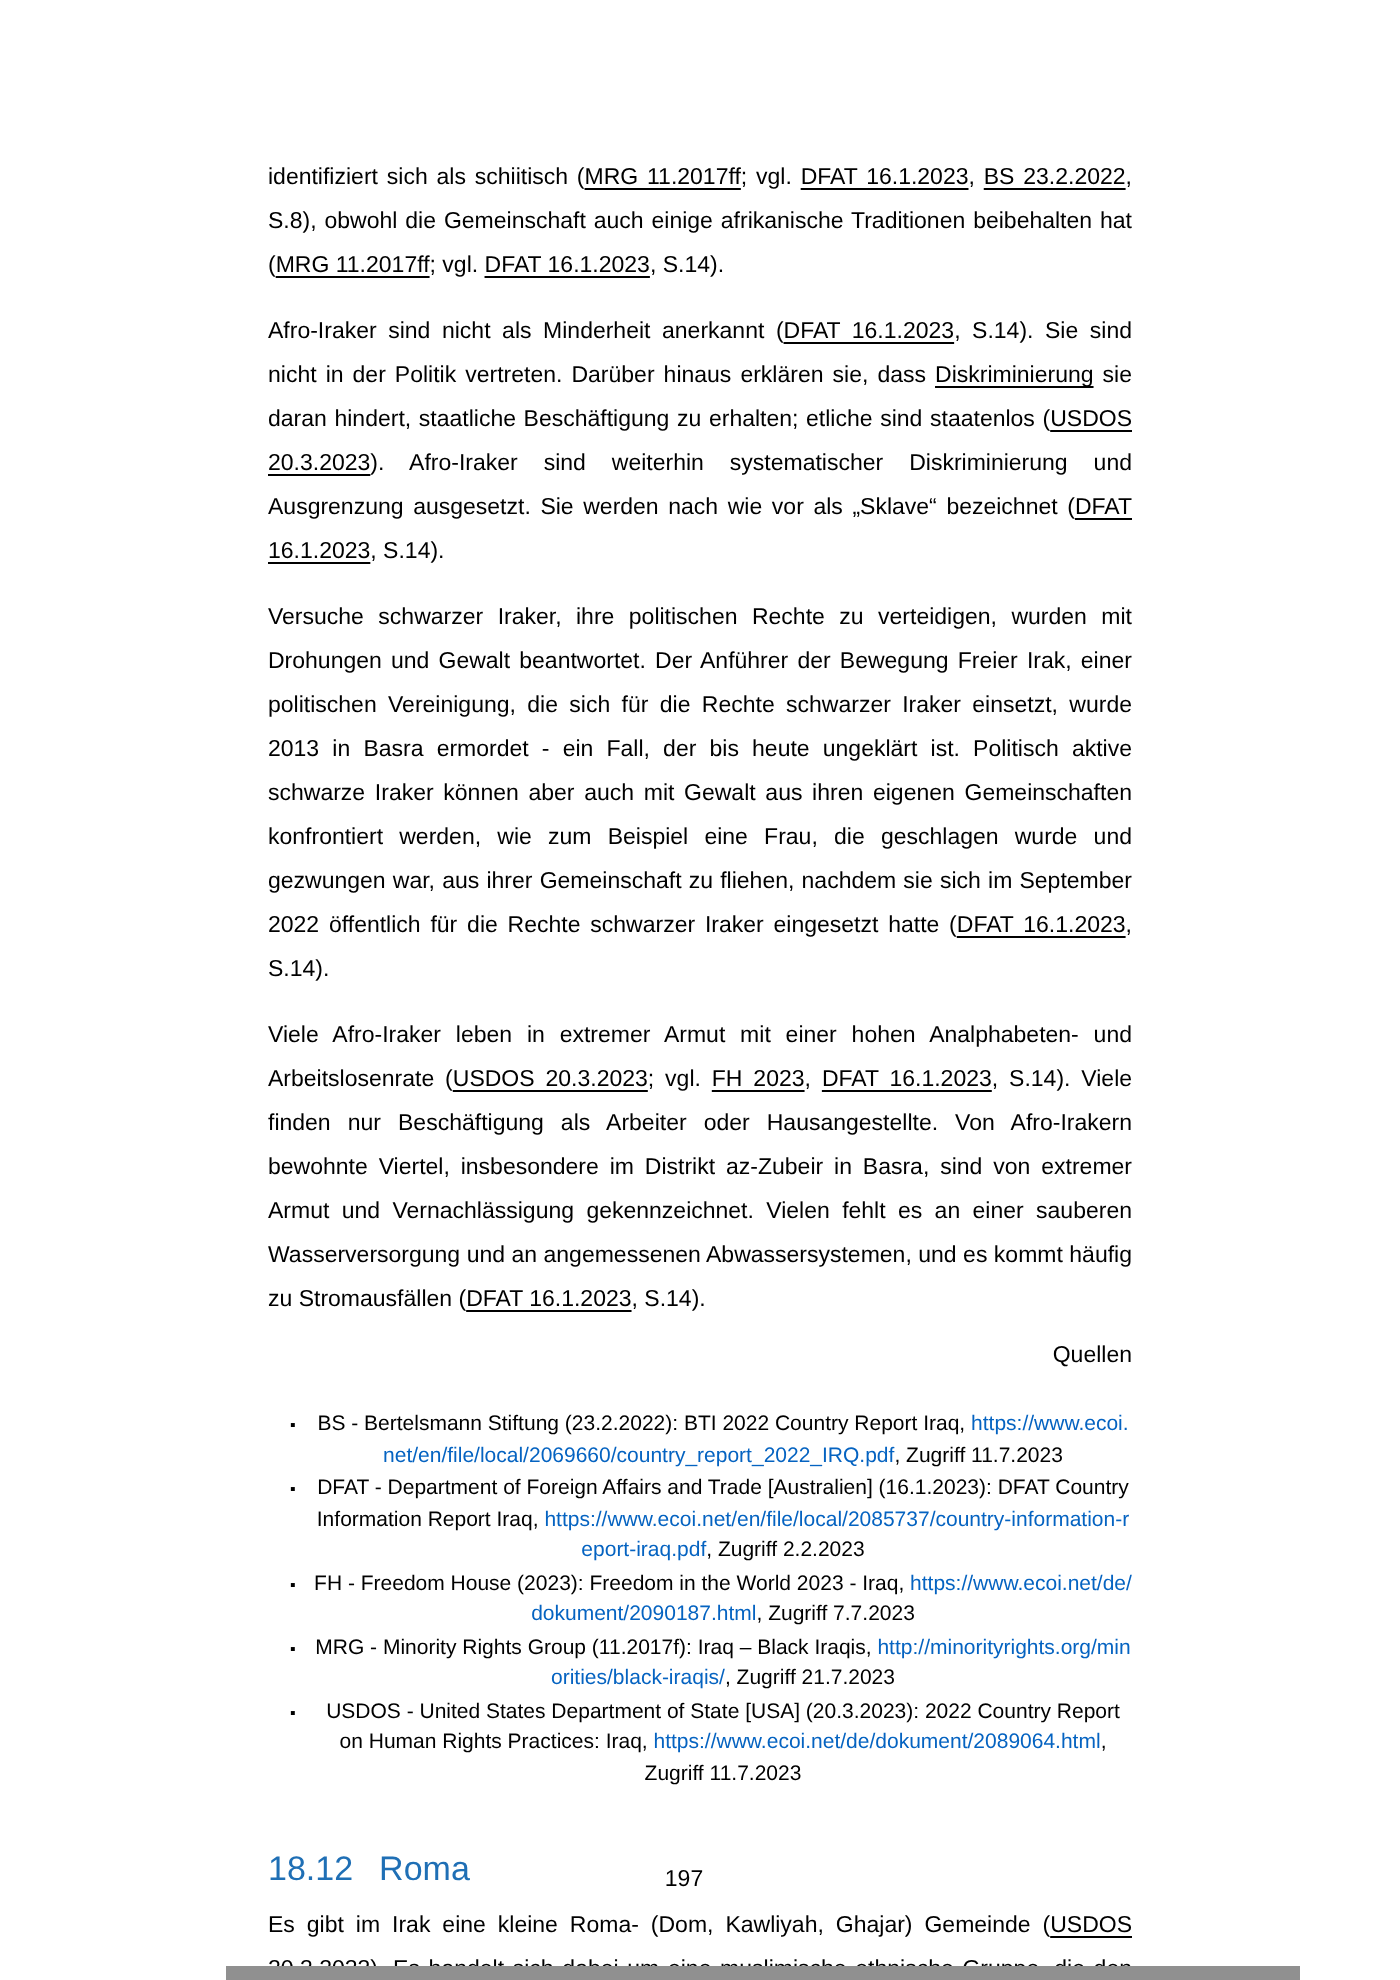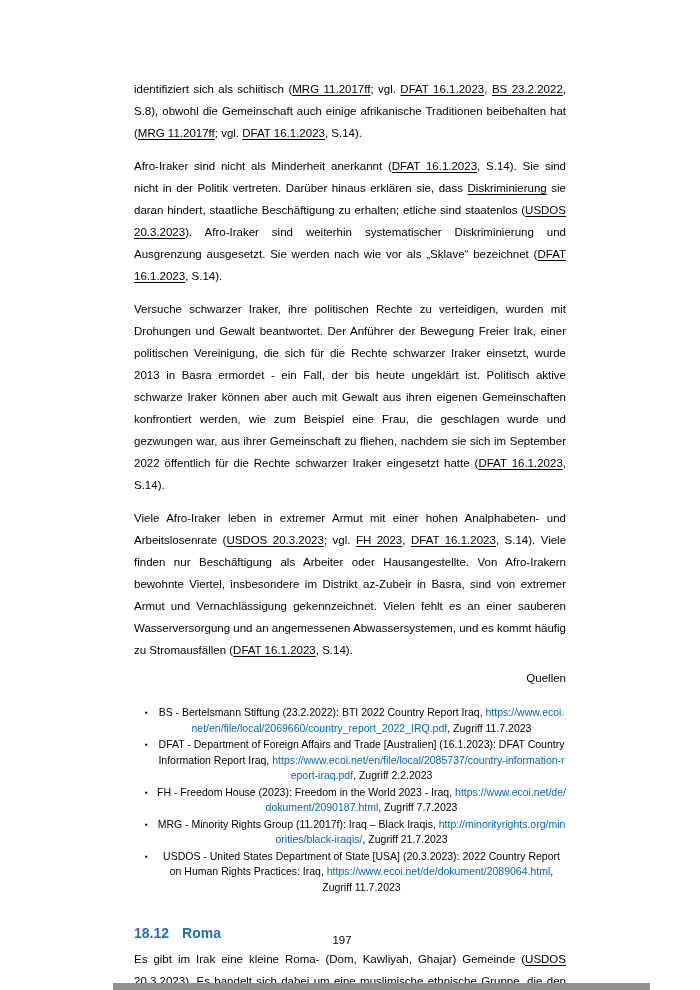--- a/index.html
+++ b/index.html
@@ -58,22 +58,22 @@
     flex: 0 0 12px;
     font-size: 8px;
     line-height: 15.5px;
   }
   .source-text {
     flex: 1 1 auto;
     text-align: center;
   }
   .section-heading {
     margin: 30px 0 7px 0;
-    font-size: 14px;
-    font-weight: 700;
+    font-size: 17px;
+    font-weight: 400;
     color: var(--heading_blue, #1F6FB5);
   }
   .section-number { margin-right: 13px; }
   .last-change {
     font-size: 10.5px;
     color: var(--last_change_blue, #3D9BD4);
     margin: 0 0 15px 0;
   }
   .page-footer {
     position: absolute;

